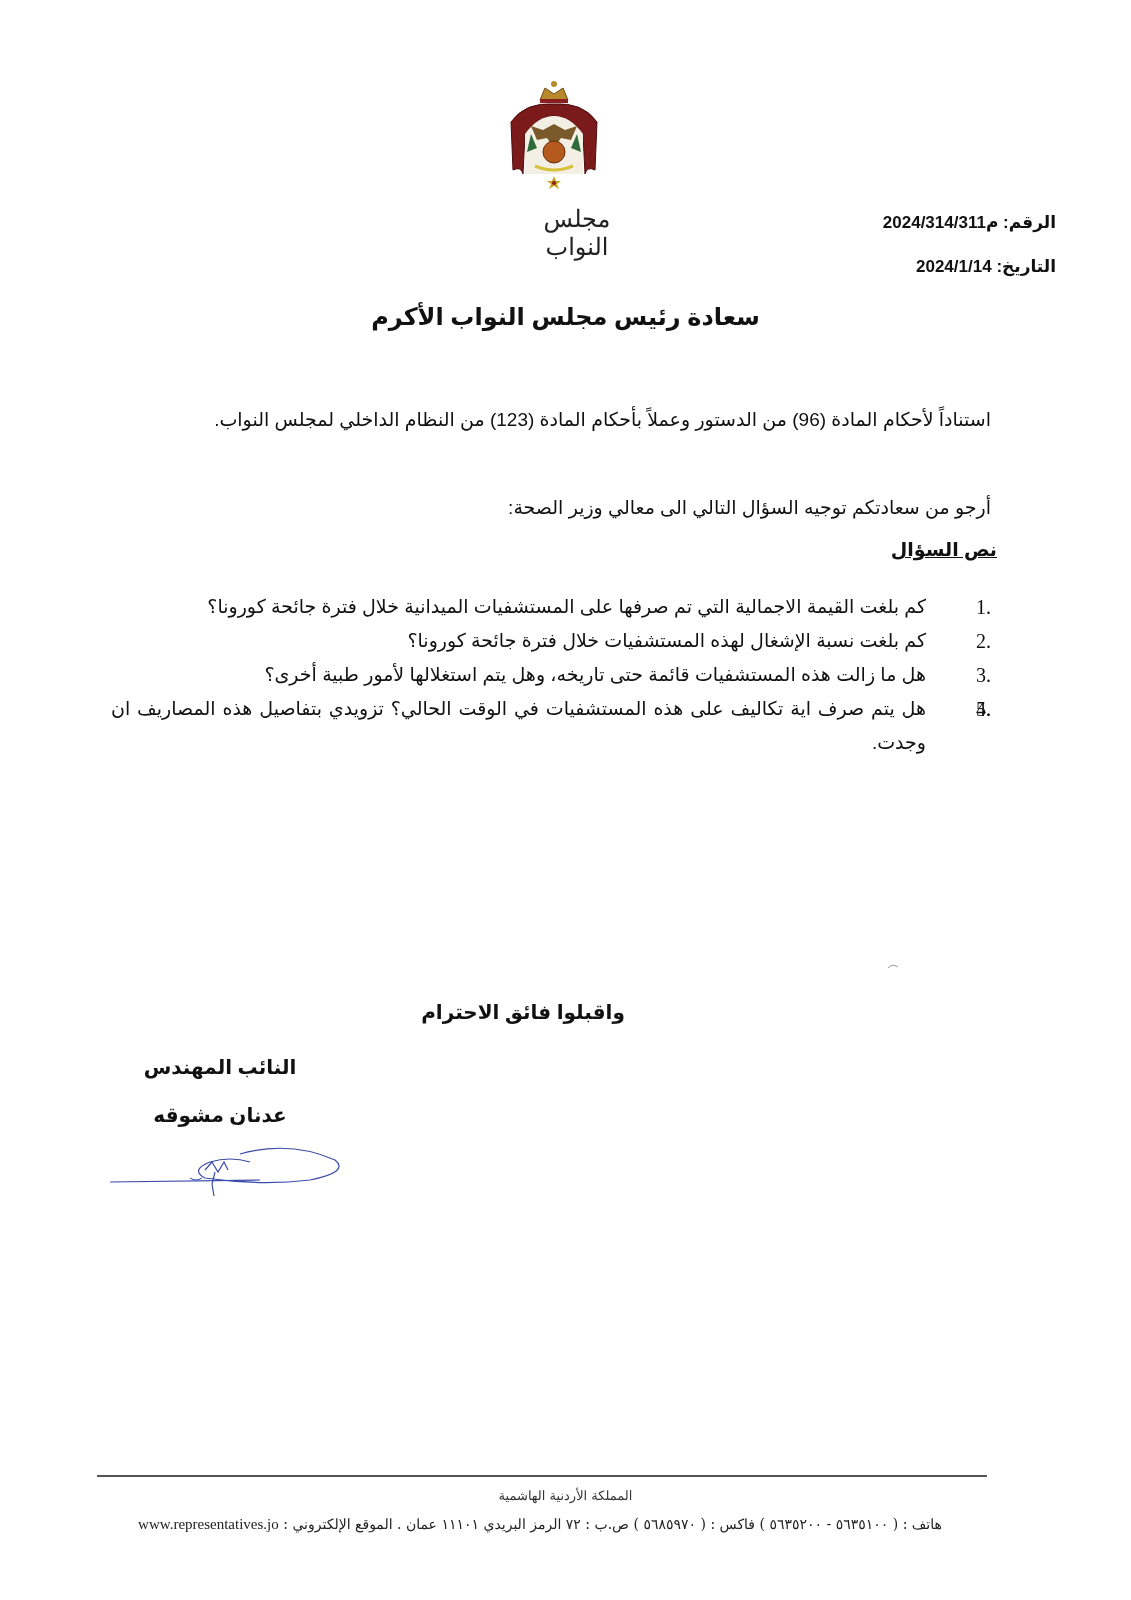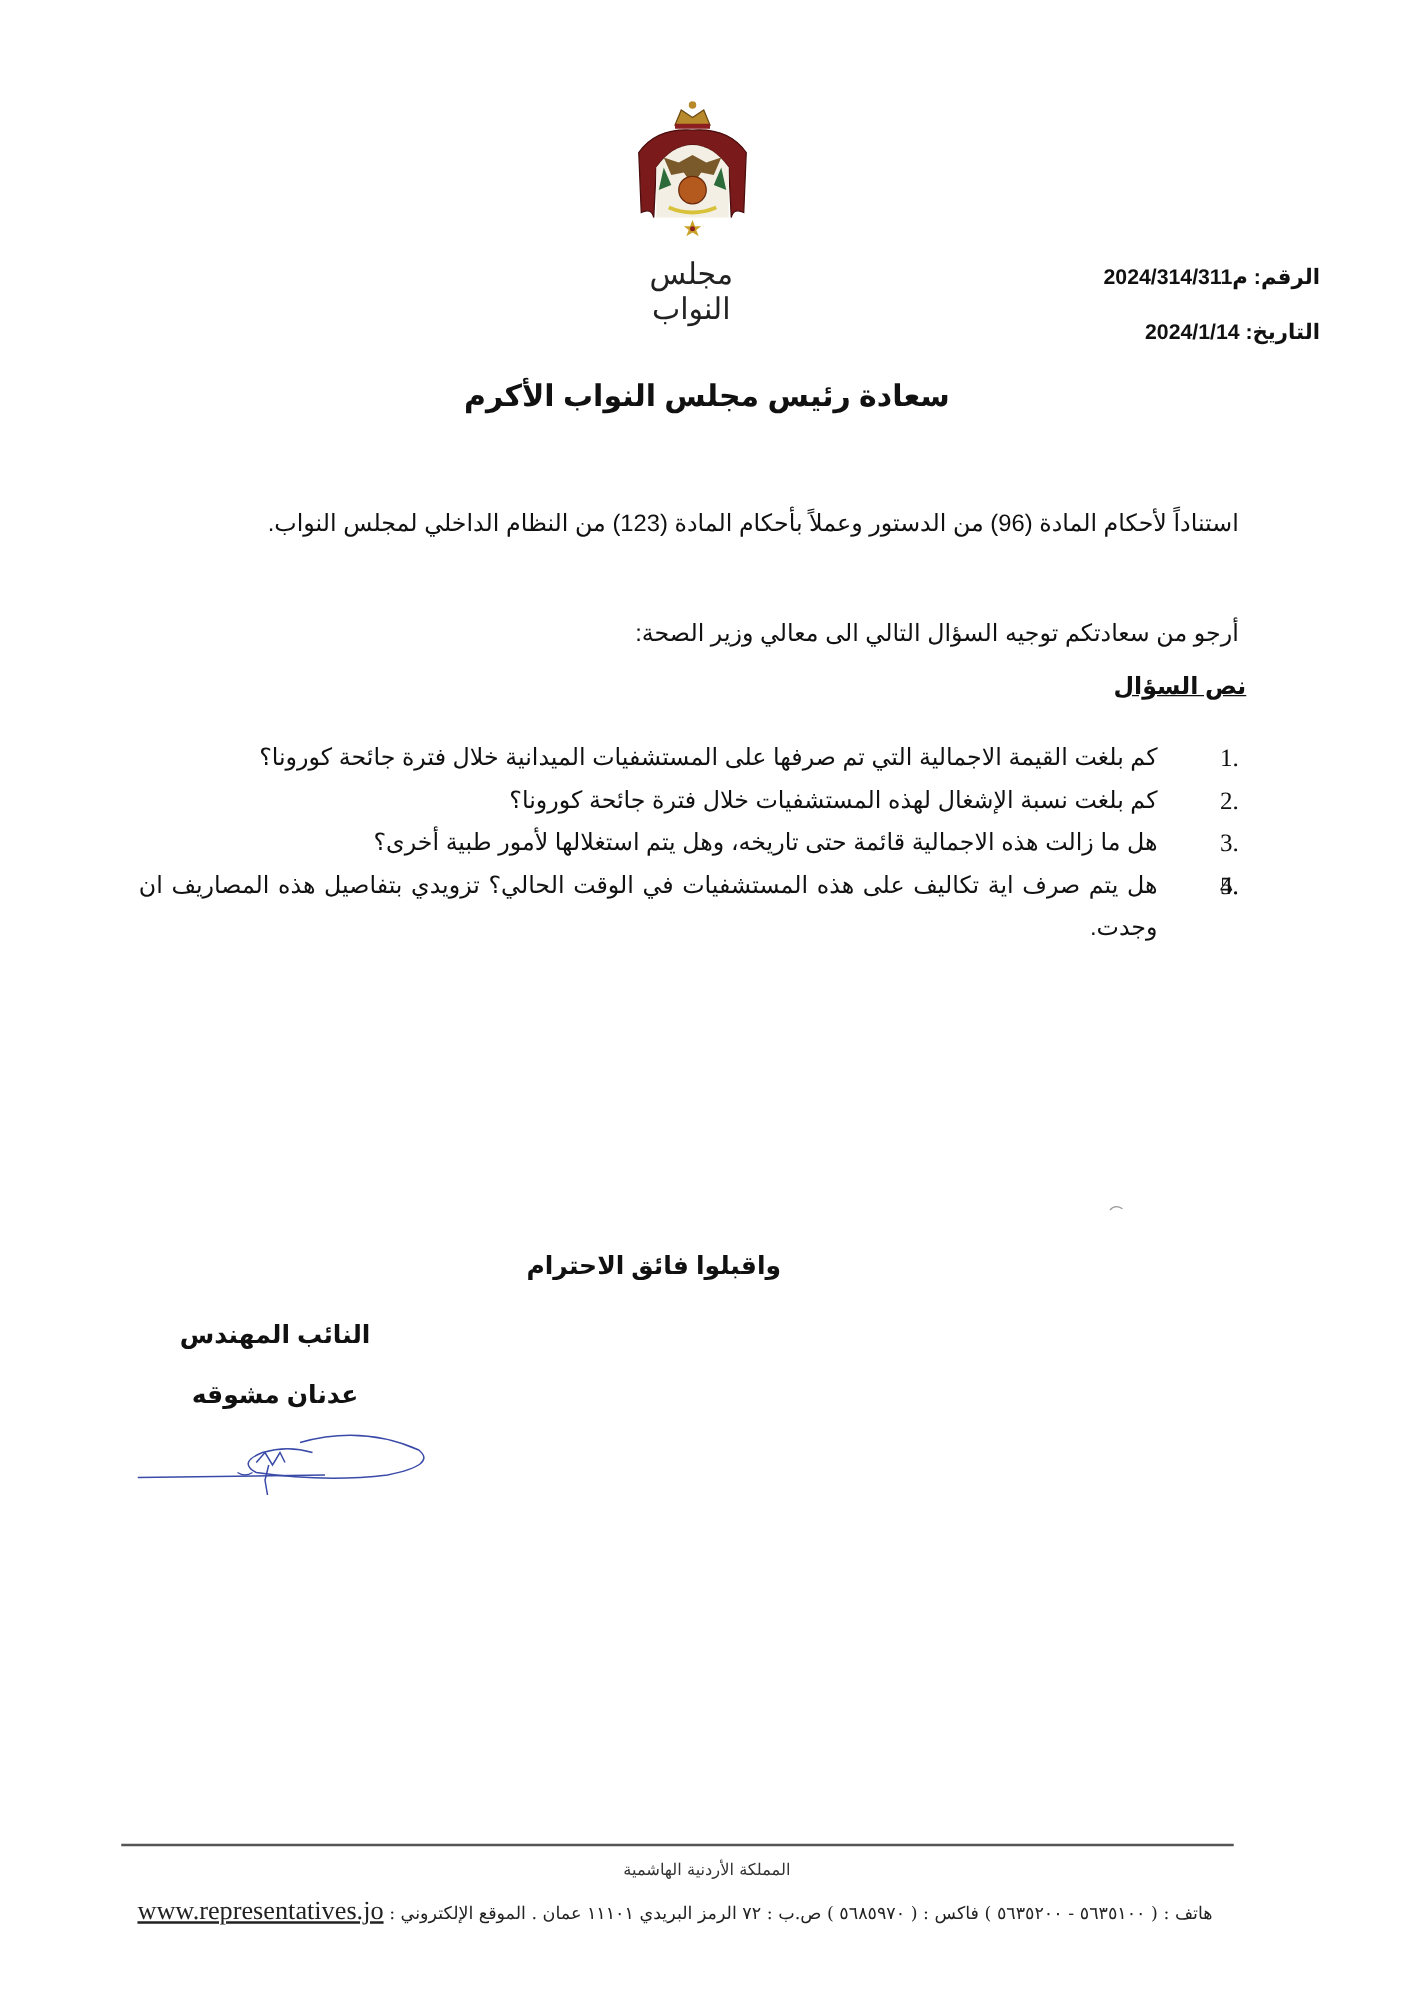--- a/index.html
+++ b/index.html
@@ -3,21 +3,21 @@
 <meta charset="utf-8">
 <style>
   * { box-sizing: border-box; margin: 0; padding: 0; }
   html, body { width: 1131px; height: 1600px; background: #ffffff; }
   body { position: relative; font-family: "Liberation Sans", "DejaVu Sans", sans-serif; color: #111; overflow: hidden; }
   .abs { position: absolute; }
   [dir="rtl"] { direction: rtl; unicode-bidi: embed; }
 
   
   #emblem { left: 505px; top: 78px; width: 98px; height: 120px; }
-  #logo-text { left: 488px; top: 205px; width: 130px; text-align: center; font-family: "DejaVu Serif", serif; font-size: 24px; color: #222; }
+  #logo-text { left: 512px; top: 205px; width: 130px; text-align: center; font-family: "DejaVu Serif", serif; font-size: 24px; color: #222; }
 
   
   .ref { right: 75px; font-weight: bold; font-size: 17px; color: #111; white-space: nowrap; }
   #ref-number { top: 212px; }
   #ref-date { top: 256px; }
   .ref .lbl { font-weight: bold; margin-top: 24px; }
   .ref .val { unicode-bidi: isolate; direction: ltr; }
 
   
   #addressee { left: 0; width: 1131px; top: 303px; text-align: center; font-weight: bold; font-size: 24px; }
@@ -38,21 +38,21 @@
   #sig-name { left: 140px; width: 160px; top: 1103px; text-align: center; font-weight: bold; font-size: 20px; }
   #signature { left: 110px; top: 1140px; width: 240px; height: 70px; }
 
   
   #scan-mark { left: 887px; top: 963px; width: 12px; height: 6px; }
 
   
   #footer-rule { left: 97px; top: 1475px; width: 890px; height: 2px; background: #555; }
   #footer-kingdom { left: 0; width: 1131px; top: 1488px; text-align: center; font-family: "DejaVu Serif", serif; font-size: 13px; color: #333; }
   #footer-contact { left: 110px; width: 860px; top: 1516px; text-align: center; font-family: "DejaVu Serif", serif; font-size: 14px; color: #222; white-space: nowrap; }
-  #footer-contact .web { direction: ltr; unicode-bidi: isolate; font-family: "Liberation Serif", serif; font-size: 21px; text-decoration: underline; }
+  #footer-contact .web { direction: ltr; unicode-bidi: isolate; font-family: "Liberation Serif", serif; font-size: 15px; }
 </style>
 </head>
 <body>
 
 <svg id="emblem" class="abs" viewBox="0 0 98 120">
 
   <path d="M35 22 L40 10 L49 16 L58 10 L63 22 Z" fill="#b8892a" stroke="#6b4a12" stroke-width="1"></path>
   <circle cx="49" cy="6" r="3" fill="#b8892a"></circle>
   <rect x="35" y="21" width="28" height="4" fill="#8b1e1e"></rect>
 
@@ -90,21 +90,21 @@
   <li>
     <span class="num">1.</span>
     <span>كم بلغت القيمة الاجمالية التي تم صرفها على المستشفيات الميدانية خلال فترة جائحة كورونا؟</span>
   </li>
   <li>
     <span class="num">2.</span>
     <span>كم بلغت نسبة الإشغال لهذه المستشفيات خلال فترة جائحة كورونا؟</span>
   </li>
   <li>
     <span class="num">3.</span>
-    <span>هل ما زالت هذه الاجمالية قائمة حتى تاريخه، وهل يتم استغلالها لأمور طبية أخرى؟</span>
+    <span>هل ما زالت هذه المستشفيات قائمة حتى تاريخه، وهل يتم استغلالها لأمور طبية أخرى؟</span>
   </li>
   <li>
     <span class="num">4.</span>
   </li>
   <li>
     <span class="num">5.</span>
     <span>هل يتم صرف اية تكاليف على هذه المستشفيات في الوقت الحالي؟ تزويدي بتفاصيل هذه المصاريف ان وجدت.</span>
   </li>
 </ol>
 

